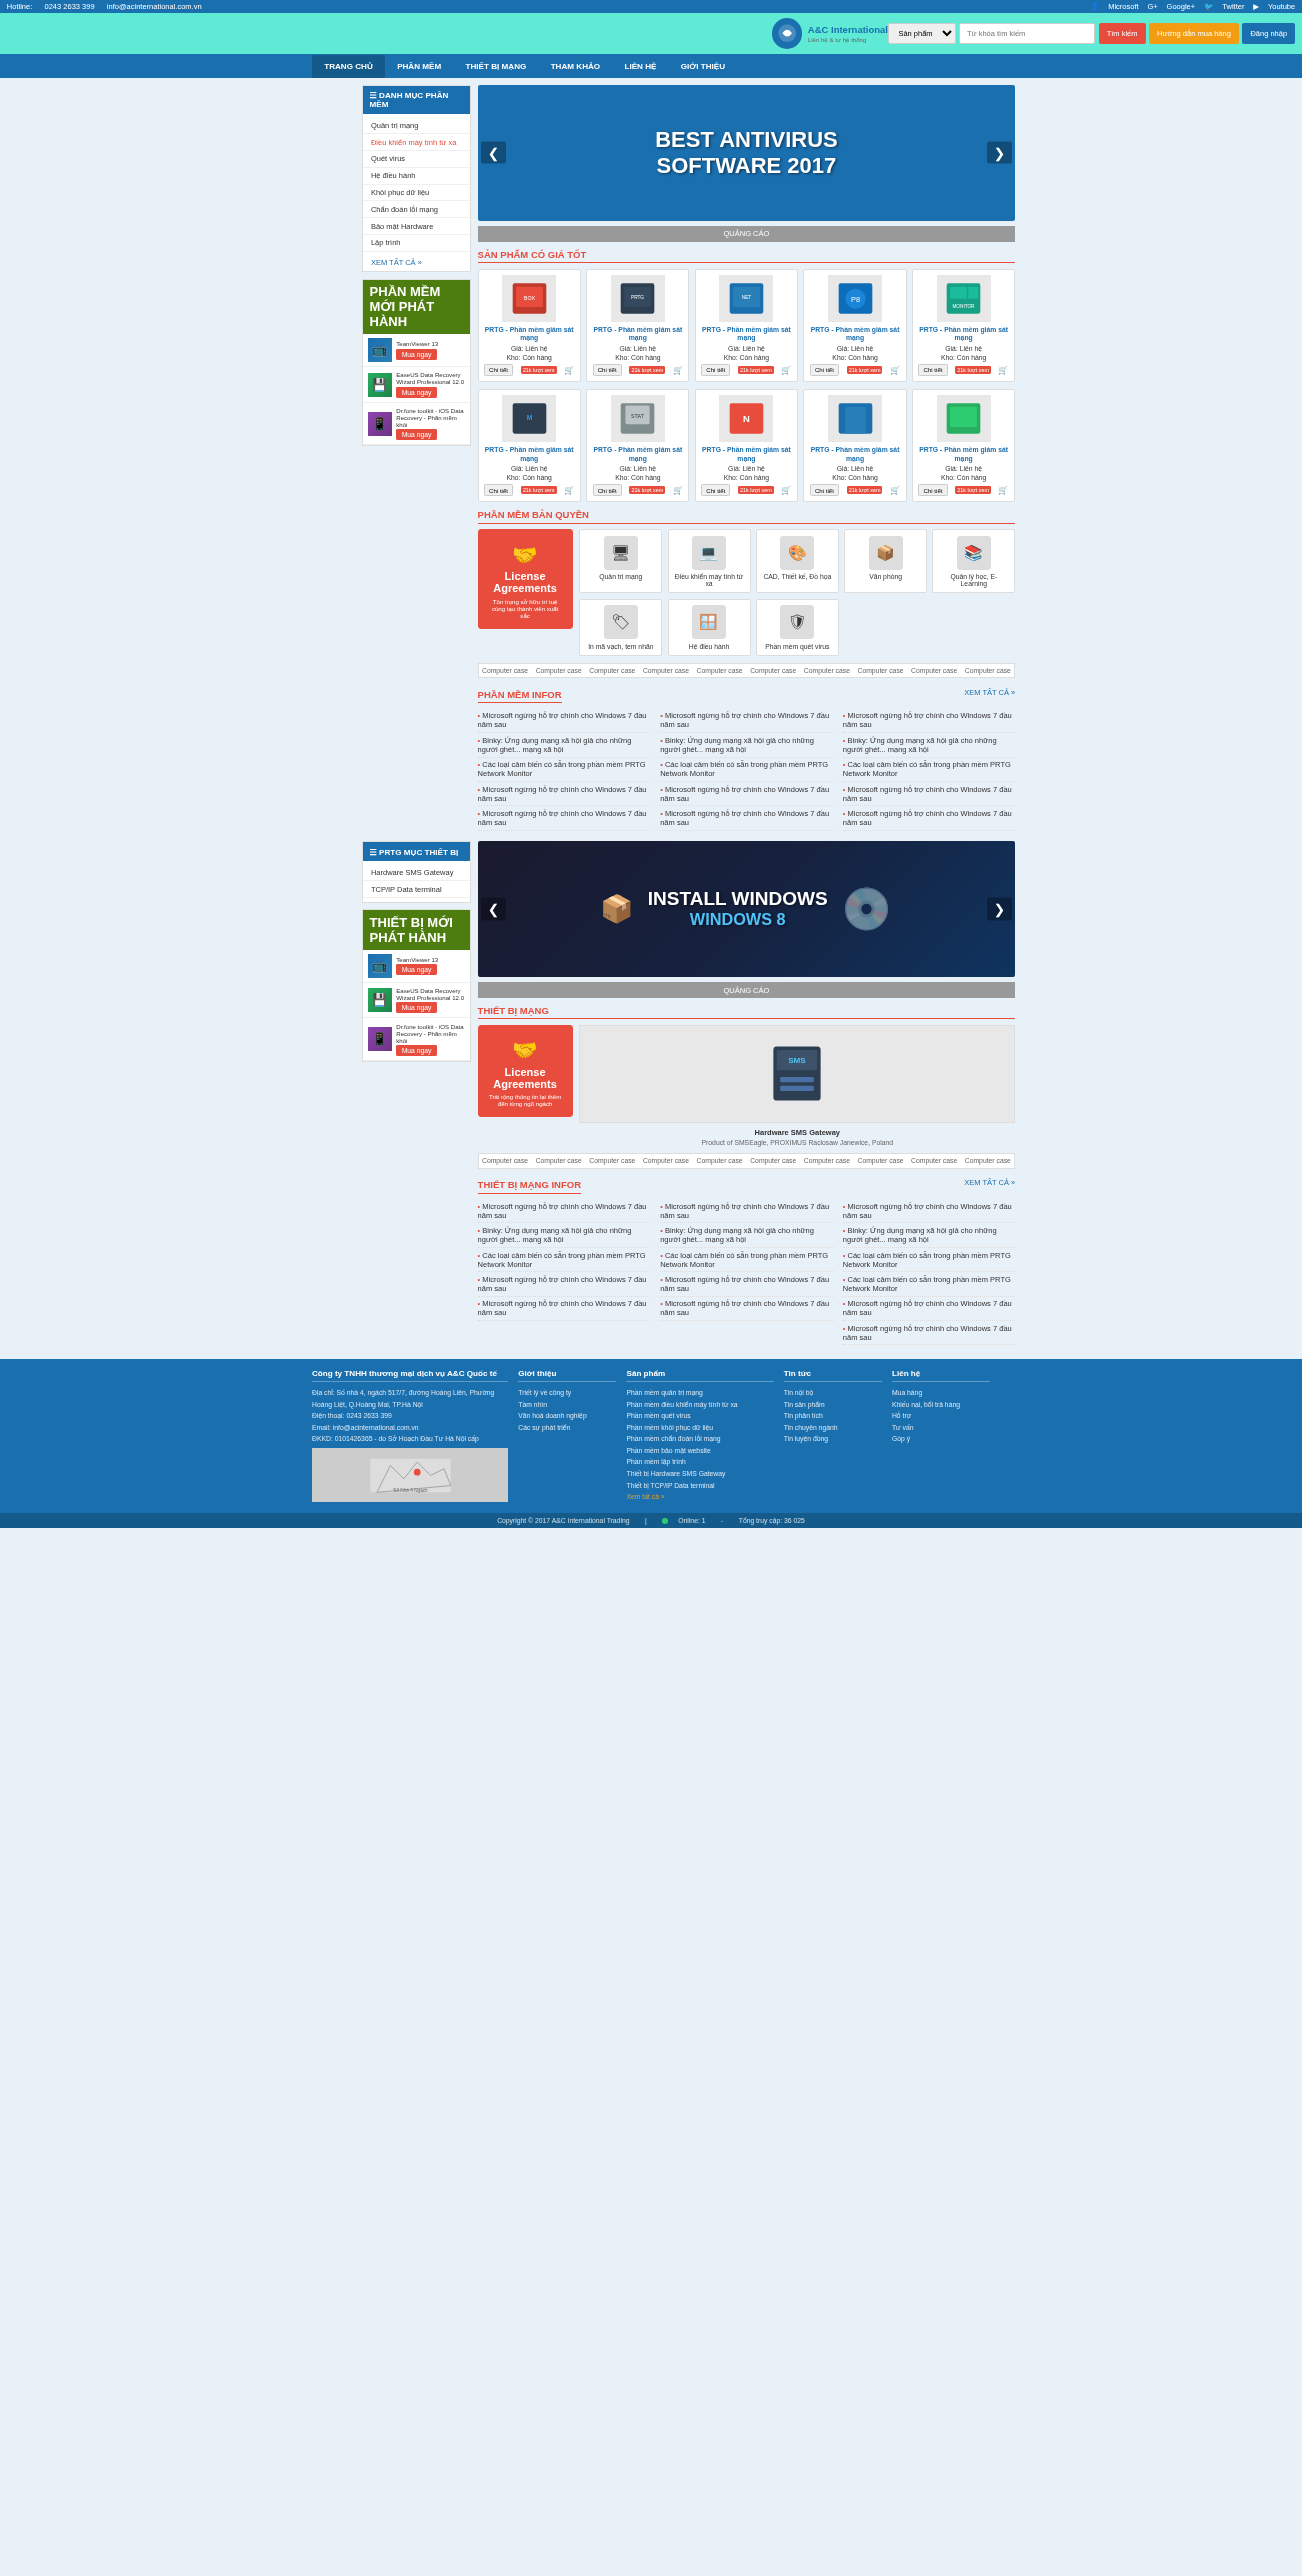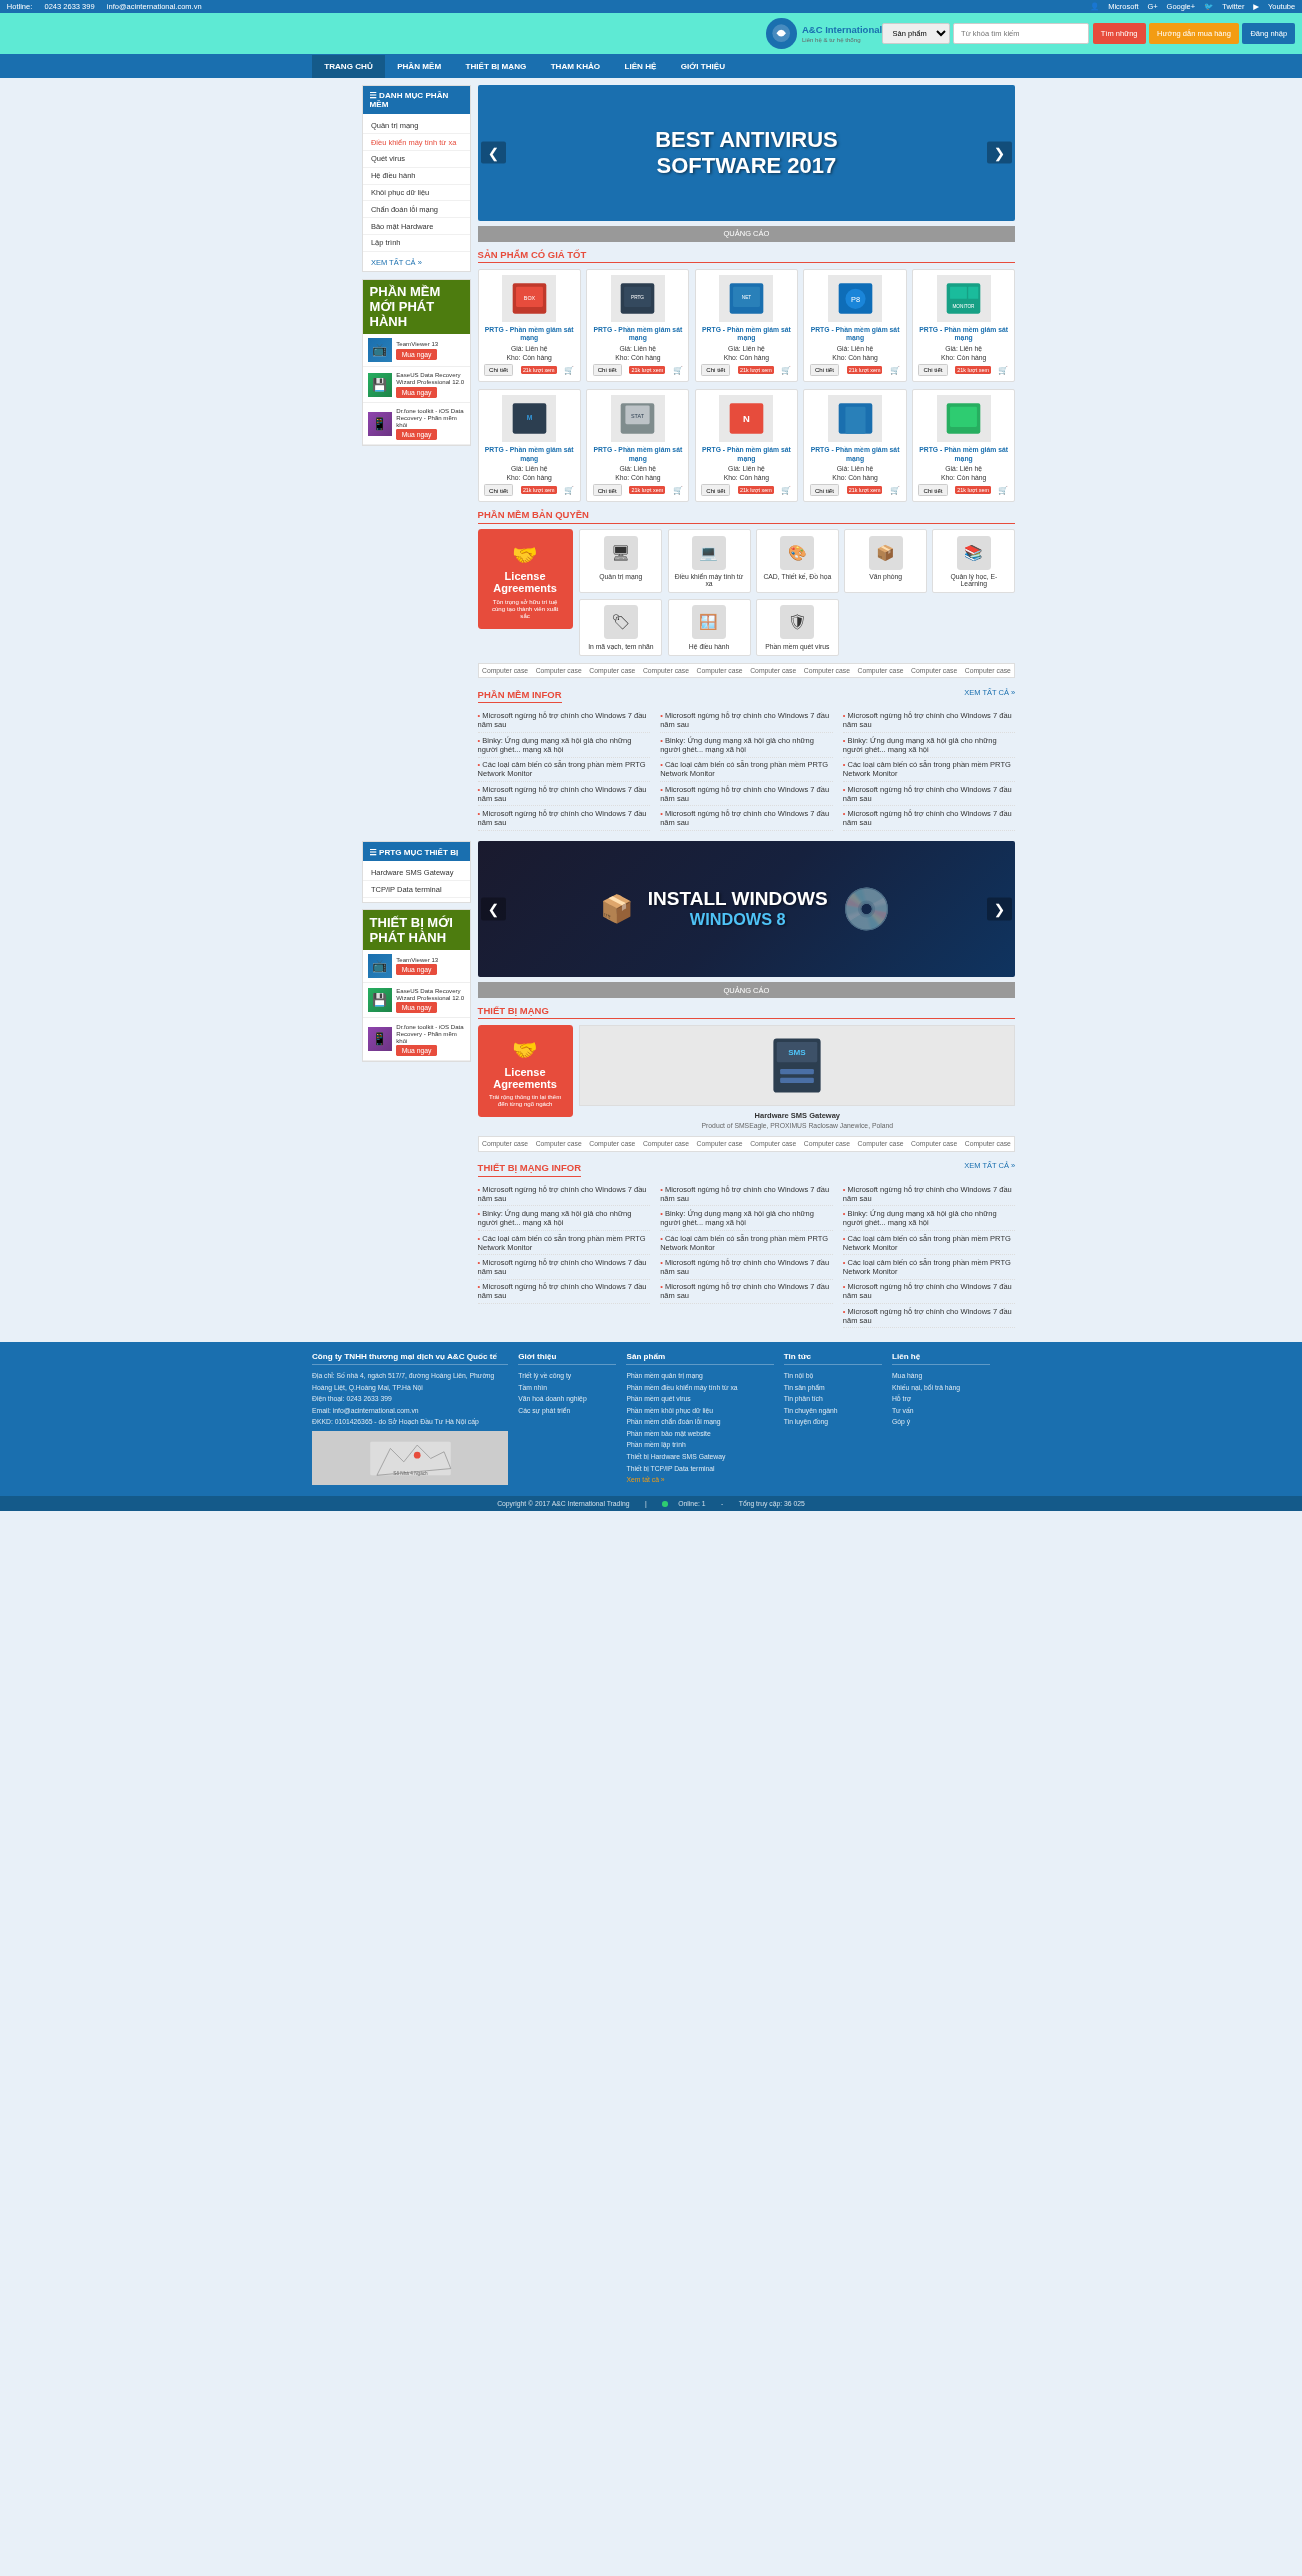--- a/index.html
+++ b/index.html
@@ -137,21 +137,21 @@
     <div class="logo-text">
       <span>A&amp;C International</span>
       <small>Liên hệ &amp; tư hệ thống</small>
     </div>
   </div>
   <div class="search-bar">
     <select>
       <option>Sản phẩm</option>
     </select>
     <input type="text" placeholder="Từ khóa tìm kiếm" style="">
-    <button class="btn-search">Tìm những</button>
+    <button class="btn-search">Tìm kiếm</button>
     <button class="btn-guide">Hướng dẫn mua hàng</button>
     <button class="btn-guide" style="background:#1a6faf">Đăng nhập</button>
   </div>
 </div>
 
 <div class="nav">
   <div style="max-width:678px;margin:0 auto;display:flex;width:100%">
     <a class="active">TRANG CHỦ</a>
     <a>PHẦN MỀM</a>
     <a>THIẾT BỊ MẠNG</a>
@@ -560,21 +560,21 @@
 
         <div class="section-title">THIẾT BỊ MẠNG</div>
         <div class="license-section">
           <div class="license-box">
             <div class="license-icon">🤝</div>
             <div class="title">License Agreements</div>
             <div style="font-size:6.1px;margin-top:3.4px">Trải rộng thông tin lại thêm đến từng ngõ ngách</div>
           </div>
           <div style="display:flex;gap:13.6px;flex:1">
             <div style="text-align:center;flex:1">
-              <div style="height:81px;display:flex;align-items:center;justify-content:center;background:#e8e8e8;border:0.7px solid #ddd;margin-bottom:5.4px">
+              <div style="height:98px;display:flex;align-items:center;justify-content:center;background:#e8e8e8;border:0.7px solid #ddd;margin-bottom:5.4px">
                 <svg width="54" height="61" viewBox="0 0 80 90" style="font-size:12px">
                     <rect x="5" y="5" width="70" height="80" rx="5" fill="#2c3e50"></rect>
                     <rect x="10" y="10" width="60" height="30" rx="2" fill="#3d5168"></rect>
                     <text x="40" y="30" text-anchor="middle" fill="#4fc3f7" font-size="12" font-weight="bold">SMS</text>
                     <rect x="15" y="50" width="50" height="8" rx="2" fill="#4a6fa5"></rect>
                     <rect x="15" y="63" width="50" height="8" rx="2" fill="#4a6fa5"></rect>
                   </svg>
               </div>
               <div style="font-size:7.5px;font-weight:bold;margin-bottom:2px">Hardware SMS Gateway</div>
               <div style="font-size:6.8px;color:#666">Product of SMSEagle, PROXIMUS Raclosaw Janewice, Poland</div>

